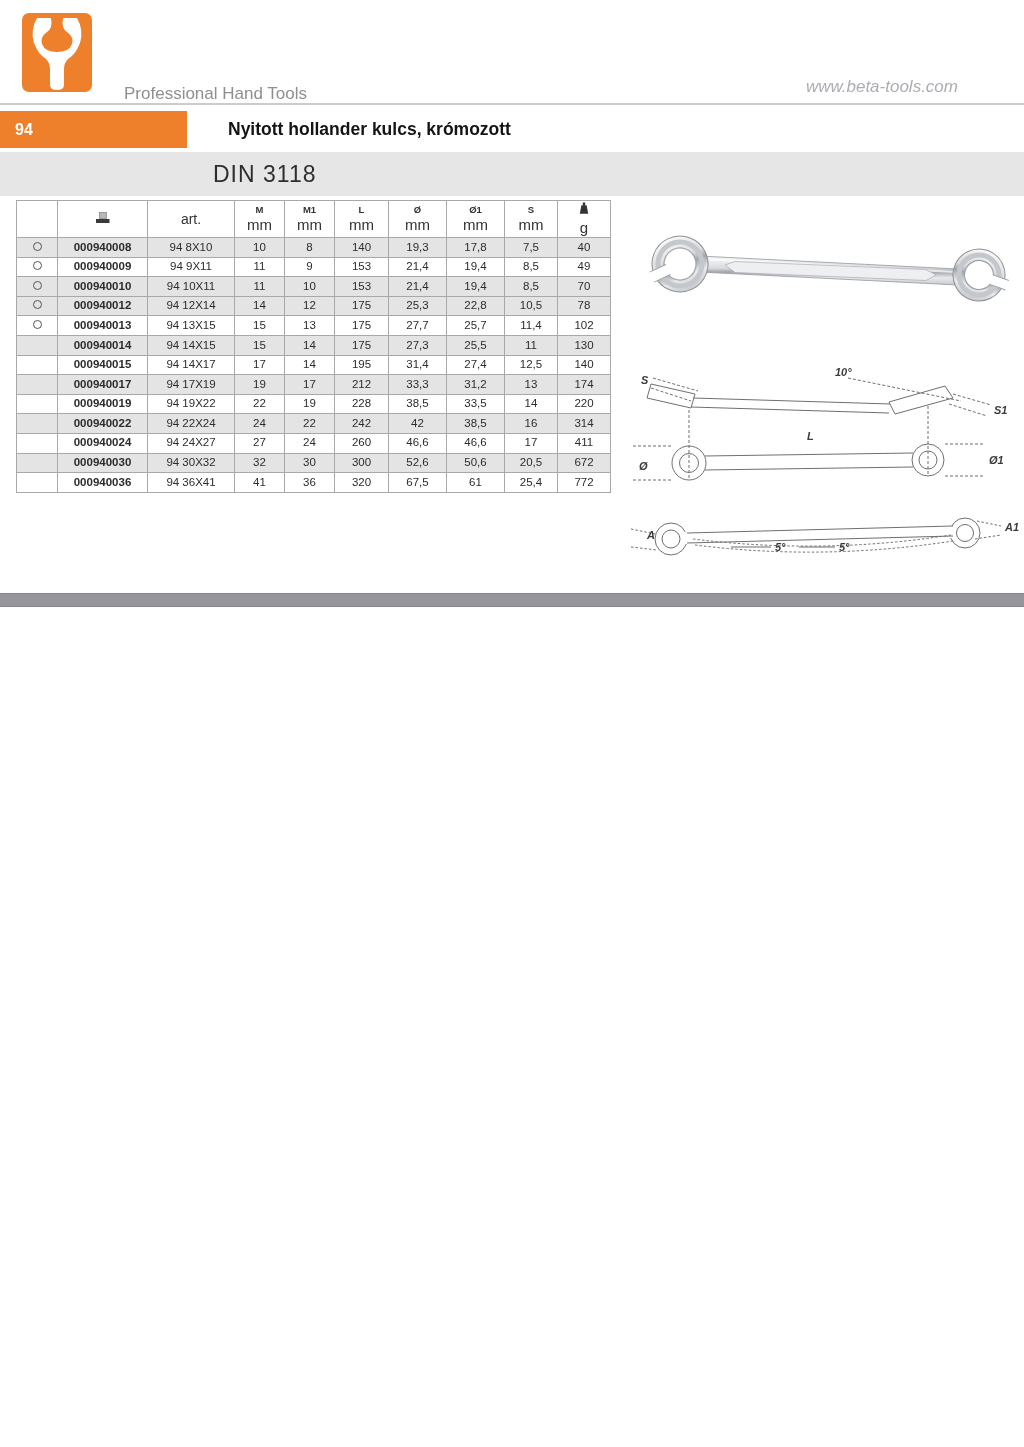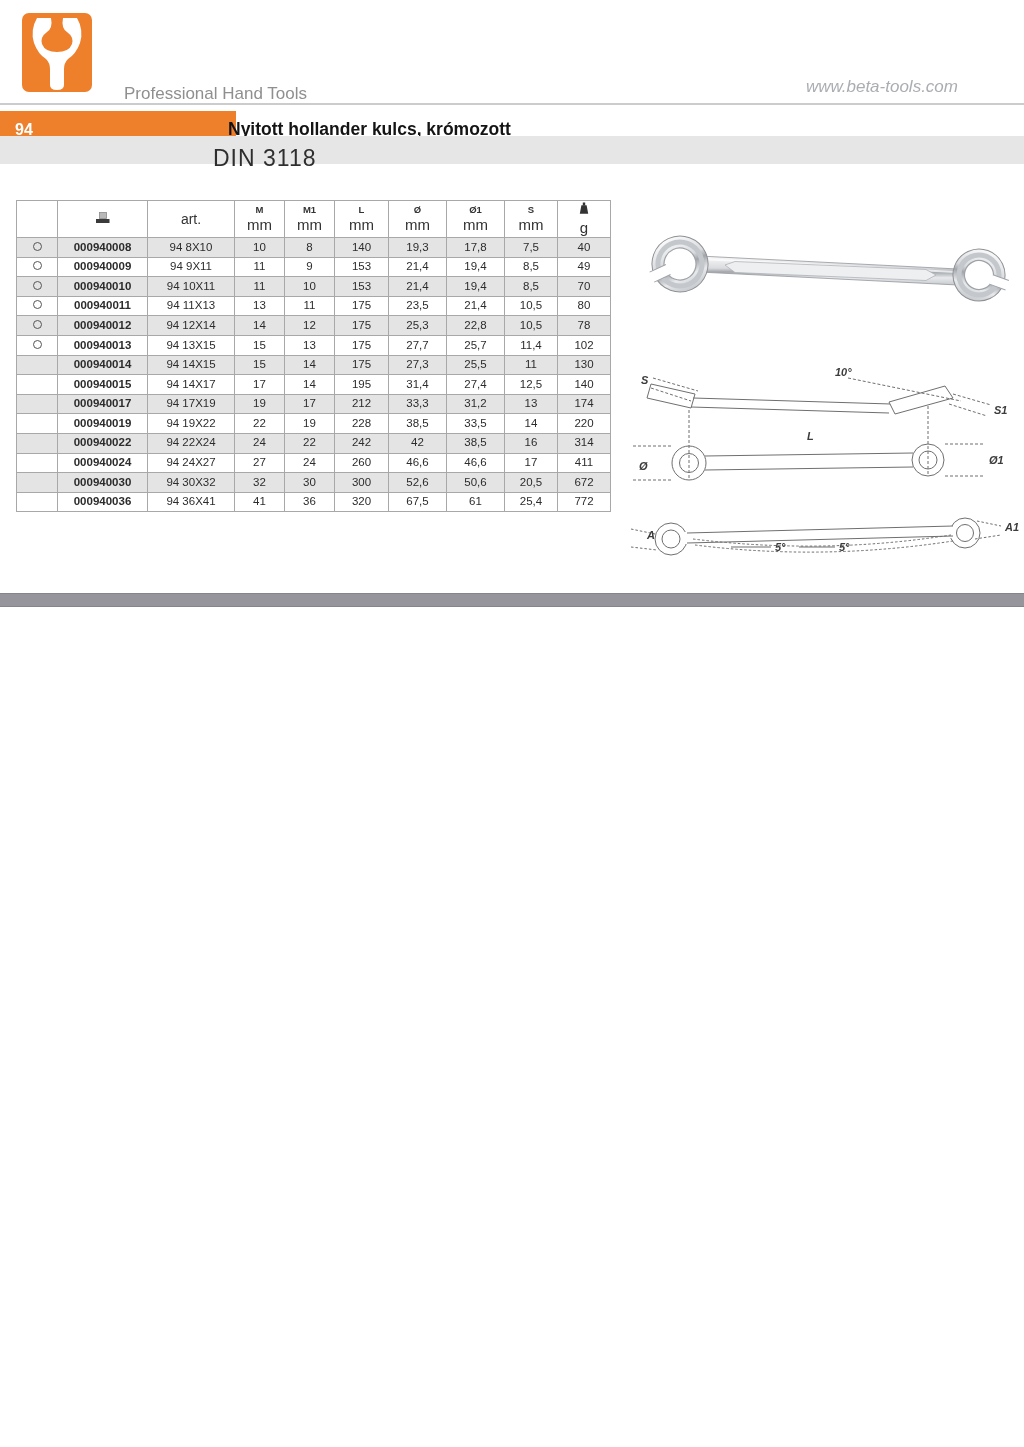--- a/index.html
+++ b/index.html
@@ -10,28 +10,28 @@
   .logo-mark{position:absolute;left:22px;top:13px;width:70px;height:79px;
              background:#ee7f2b;border-radius:7px;}
   .logo-mark svg{position:absolute;left:0;top:0;}
   .brand-word{position:absolute;left:93px;top:4px;font-size:70px;font-weight:bold;
               color:#ee7f2b;letter-spacing:-2px;line-height:1;}
   .brand-tagline{position:absolute;left:98px;top:84px;font-size:17px;color:#8f8f8f;margin-left:26px;}
   .website{position:absolute;right:66px;top:77px;font-size:17px;font-style:italic;color:#aaadb2;}
   .header-rule{position:absolute;left:0;top:103px;width:1024px;height:2px;background:#cccccc;}
 
   
-  .series-bar{position:absolute;left:0;top:111px;width:236px;height:37px;background:#ee7f2b;}
+  .series-bar{position:absolute;left:0;top:111px;width:187px;height:37px;background:#ee7f2b;}
   .series-bar span{display:block;padding-left:15px;line-height:37px;color:#ffffff;
                    font-size:16px;font-weight:bold;}
   .page-title{position:absolute;left:228px;top:111px;height:37px;line-height:37px;
               font-size:17.5px;font-weight:bold;color:#141414;}
 
   
-  .standard-band{position:absolute;left:0;top:136px;width:1024px;height:28px;background:#e6e6e6;}
+  .standard-band{position:absolute;left:0;top:152px;width:1024px;height:44px;background:#e6e6e6;}
   .standard-band span{position:absolute;left:213px;top:0;line-height:44px;font-size:23px;
                       color:#2e2e2e;letter-spacing:1px;}
 
   
   .table-wrap{position:absolute;left:16px;top:200px;}
   table.spec{border-collapse:collapse;table-layout:fixed;width:594px;
              border:1px solid #8d8d8d;}
   table.spec th, table.spec td{border:1px solid #a8a8a8;padding:0;text-align:center;
              vertical-align:middle;overflow:hidden;}
   table.spec thead th{height:28px;background:#ffffff;}
@@ -161,32 +161,20 @@
             <td class="code">000940010</td>
             <td>94 10X11</td>
             <td>11</td>
             <td>10</td>
             <td>153</td>
             <td>21,4</td>
             <td>19,4</td>
             <td>8,5</td>
             <td>70</td>
           </tr>
-          <tr>
-            <td><span class="marker-circle"></span></td>
-            <td class="code">000940011</td>
-            <td>94 11X13</td>
-            <td>13</td>
-            <td>11</td>
-            <td>175</td>
-            <td>23,5</td>
-            <td>21,4</td>
-            <td>10,5</td>
-            <td>80</td>
-          </tr>
           <tr class="striped">
             <td><span class="marker-circle"></span></td>
             <td class="code">000940012</td>
             <td>94 12X14</td>
             <td>14</td>
             <td>12</td>
             <td>175</td>
             <td>25,3</td>
             <td>22,8</td>
             <td>10,5</td>

